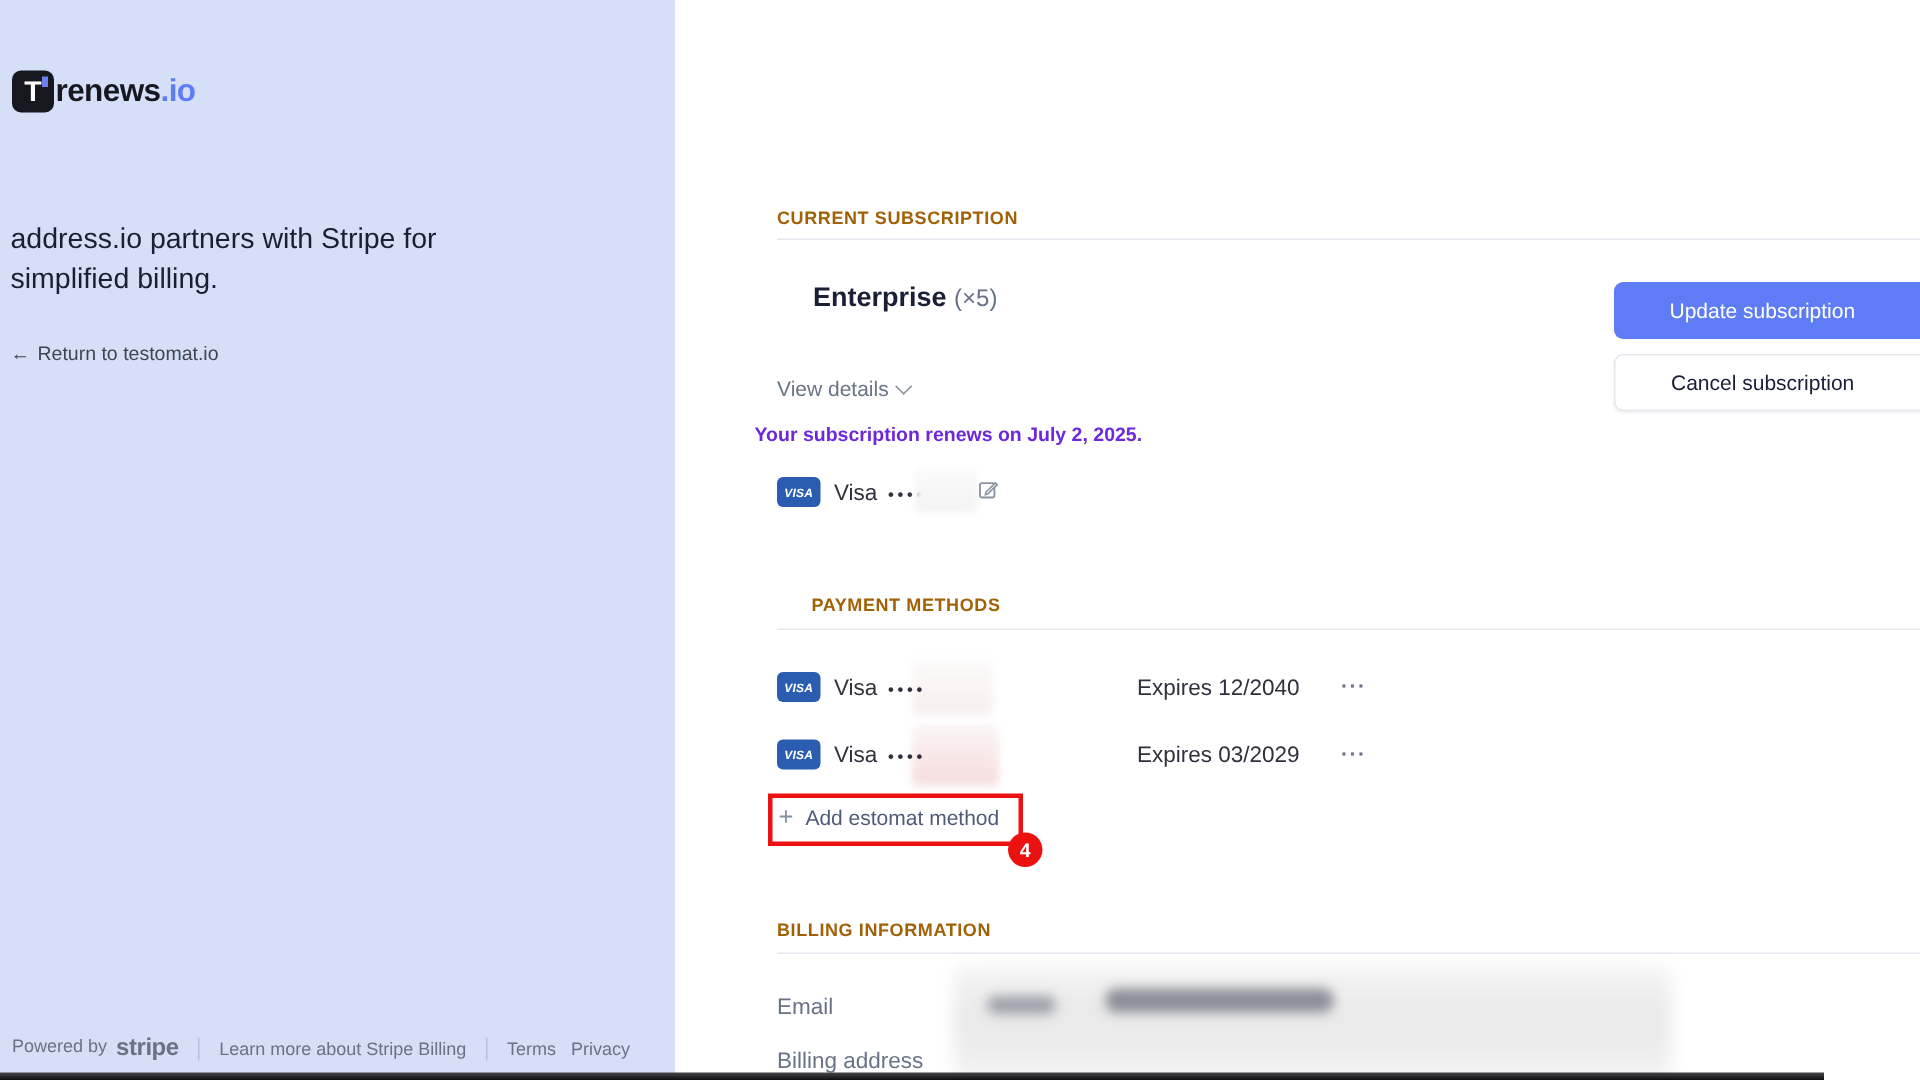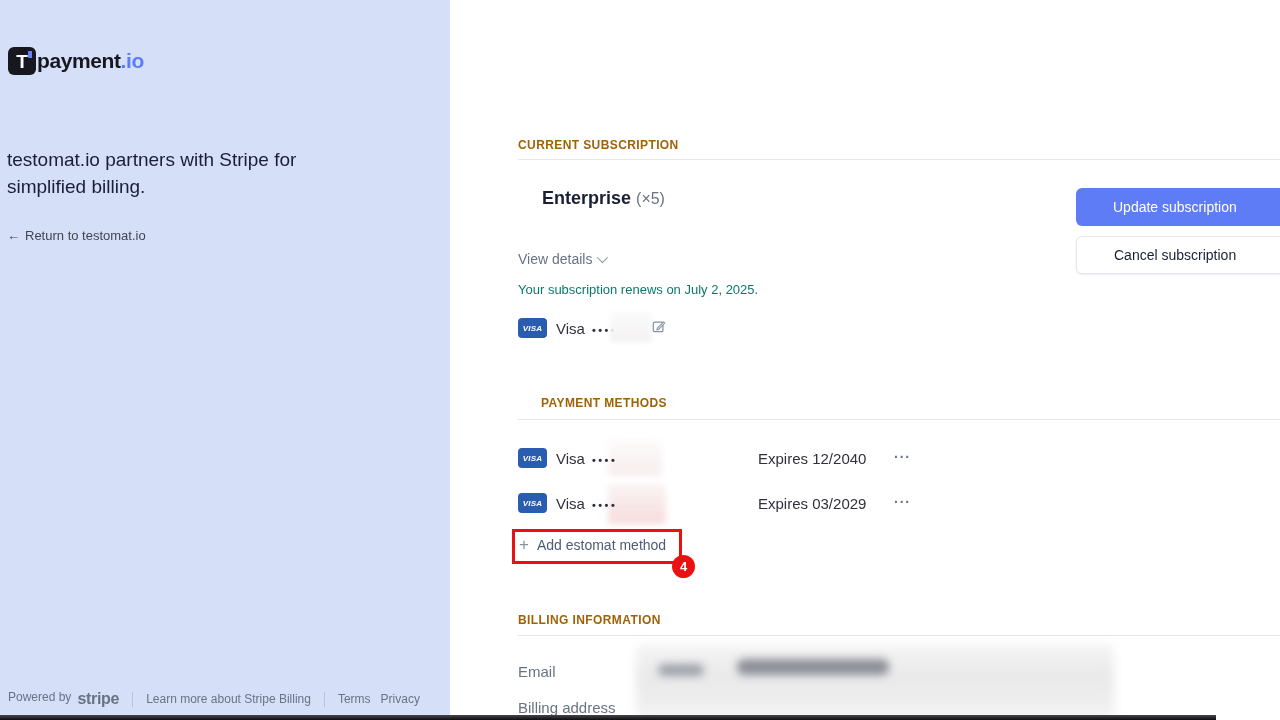--- a/index.html
+++ b/index.html
@@ -56,21 +56,21 @@
   .plan-row { position:absolute; left:518px; top:188px; display:flex; align-items:baseline; }
   .plan-name { font-size:18px; font-weight:600; color:#1a1f36;margin-left:24px; }
   .plan-qty { font-size:16px; font-weight:400; color:#697386; margin-left:5px; }
   .price { position:absolute; left:518px; top:215px; font-size:20px; font-weight:700; color:#1a1f36; }
   .view-details {
     position:absolute; left:518px; top:251px; font-size:14px; color:#687385;
     display:flex; align-items:center; gap:5px; cursor:pointer;
   }
   .chev { width:8px; height:8px; border-right:1.5px solid #8792a2; border-bottom:1.5px solid #8792a2;
     transform:rotate(45deg) translateY(-2px); }
-  .renews { position:absolute; left:518px; top:282px; font-size:13px; color:#0f766e; }
+  .renews { position:absolute; left:503px; top:282px; font-size:13px; color:#6d28d9;font-weight:bold; }
 
   .card-row { position:absolute; display:flex; align-items:center; height:28px; }
   .visa-badge {
     width:29px; height:20px; background:#2a5db0; border-radius:4px;
     display:flex; align-items:center; justify-content:center; margin-right:9px;
     flex:none;
   }
   .visa-badge span { color:#ffffff; font-size:8px; font-weight:700; font-style:italic; letter-spacing:0.2px; }
   .card-brand { font-size:15px; color:#30313d; }
   .card-dots { font-size:11px; letter-spacing:2.5px; color:#30313d; margin-left:7px; font-weight:700; padding-top:3px; }
@@ -135,24 +135,24 @@
 <body>
 
 <div class="stage">
 
   <div class="sidebar">
     <div class="logo">
       <div class="logo-square">
         <span class="t">T</span>
         <span class="notch"></span>
       </div>
-      <div class="logo-word"><span>payment</span><span class="tld">.io</span></div>
+      <div class="logo-word"><span>renews</span><span class="tld">.io</span></div>
     </div>
 
-    <div class="headline">testomat.io partners with Stripe for simplified billing.</div>
+    <div class="headline">address.io partners with Stripe for simplified billing.</div>
 
     <div class="return-link">
       <span>←</span>
       <span>Return to testomat.io</span>
     </div>
 
     <div class="sidebar-footer">
       <div class="sf-powered">
         <span>Powered by</span>
         <span class="stripe-word">stripe</span>

